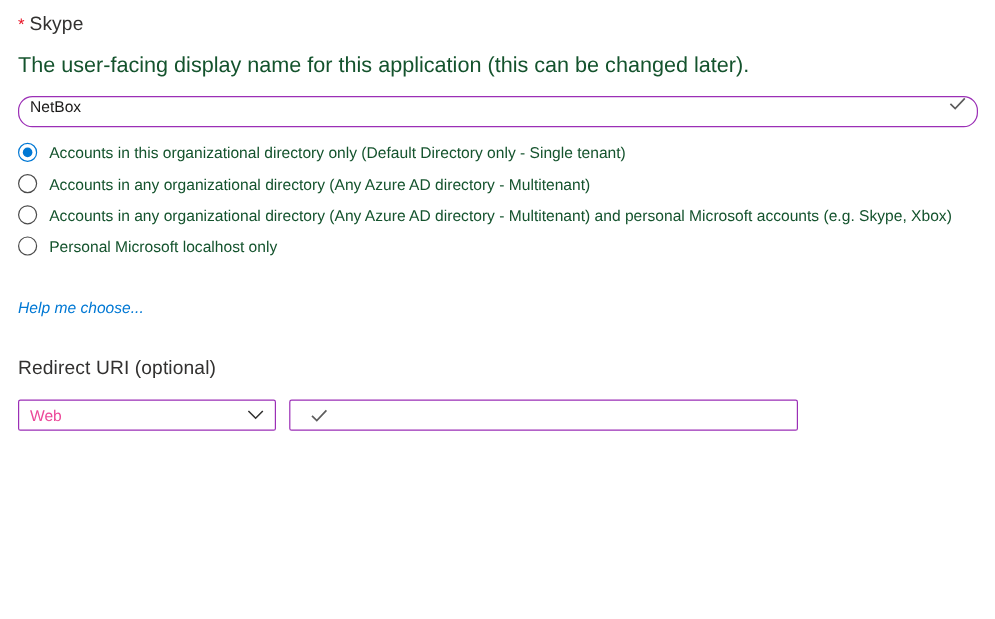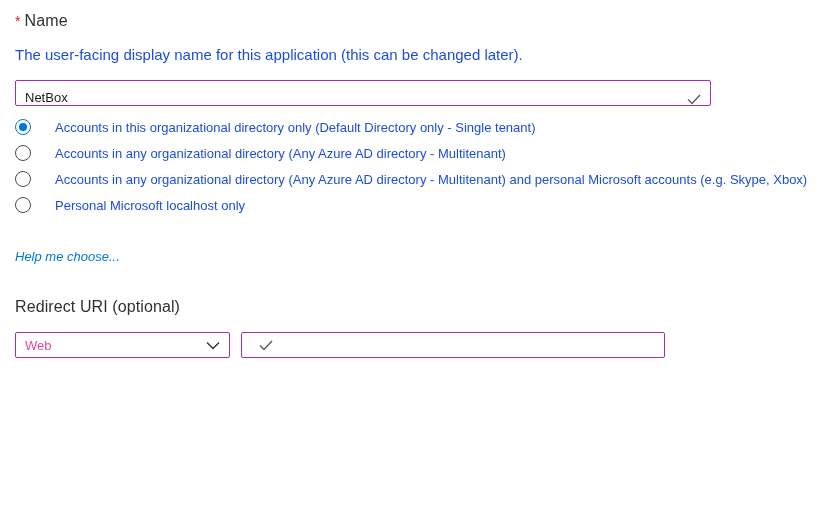--- a/index.html
+++ b/index.html
@@ -14,37 +14,37 @@
 
   .section-title {
     font-size: 16px;
     font-weight: 400;
     color: #323130;
     letter-spacing: 0.1px;
   }
   .asterisk { color: #e81123; margin-right: 4px; font-size: 14px; }
 
   .desc {
-    font-size: 15px;
-    color: #1d4ed8;
+    font-size: 18px;
+    color: #14532d;
     margin-top: 15px;
     line-height: 19px;
     max-width: 805px;
   }
 
   
   .field-box {
     margin-top: 16px;
-    width: 696px;
+    width: 800px;
     height: 26px;
     border: 1.6px solid #9b2fb6;
-    border-radius: 2px;
-    background: #fff;
-    display: flex;
-    align-items: flex-end;
+    border-radius: 12px;
+    background: #fff;
+    display: flex;
+    align-items: flex-start;
     padding: 0 9px;
   }
   .field-box input {
     border: none;
     outline: none;
     flex: 1;
     font-family: "Liberation Sans", "DejaVu Sans", sans-serif;
     font-size: 13px;
     color: #1b1a19;
     background: transparent;
@@ -77,23 +77,23 @@
     content: "";
     position: absolute;
     left: 50%; top: 50%;
     width: 8px; height: 8px;
     margin: -4px 0 0 -4px;
     border-radius: 50%;
     background: #0078d4;
   }
   .radio-label {
     font-size: 13px;
-    margin-left: 24px;
+    margin-left: 10px;
     white-space: nowrap;
-    color: #1d4ed8;
+    color: #14532d;
   }
 
   .help-link {
     display: inline-block;
     margin-top: 26px;
     font-size: 13px;
     color: #0078d4;
     text-decoration: none;
     cursor: pointer;
     font-style: italic;
@@ -142,21 +142,21 @@
     background: transparent;
   }
 </style>
 </head>
 <body>
 
 <div class="page">
 
   
   <div class="section-title">
-    <span class="asterisk">*</span><span>Name</span>
+    <span class="asterisk">*</span><span>Skype</span>
   </div>
   <div class="desc">The user-facing display name for this application (this can be changed later).</div>
 
   <div class="field-box">
     <input type="text" value="NetBox" style="">
     <span class="check-icon">
       <svg width="14" height="11" viewBox="0 0 14 11">
           <path d="M1 5.5 L5 9.5 L13 1" fill="none" stroke="#5c5c5c" stroke-width="1.4"></path>
         </svg>
     </span>

